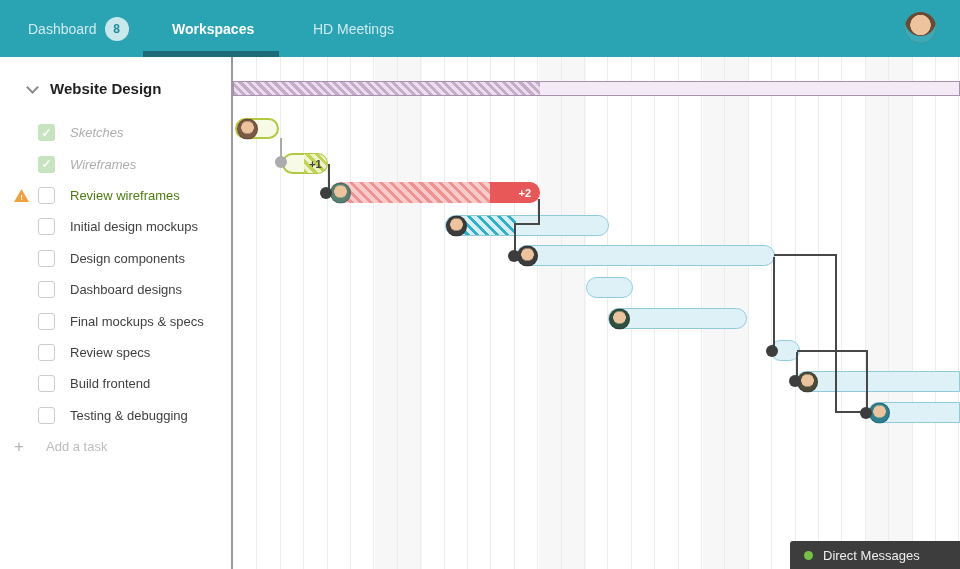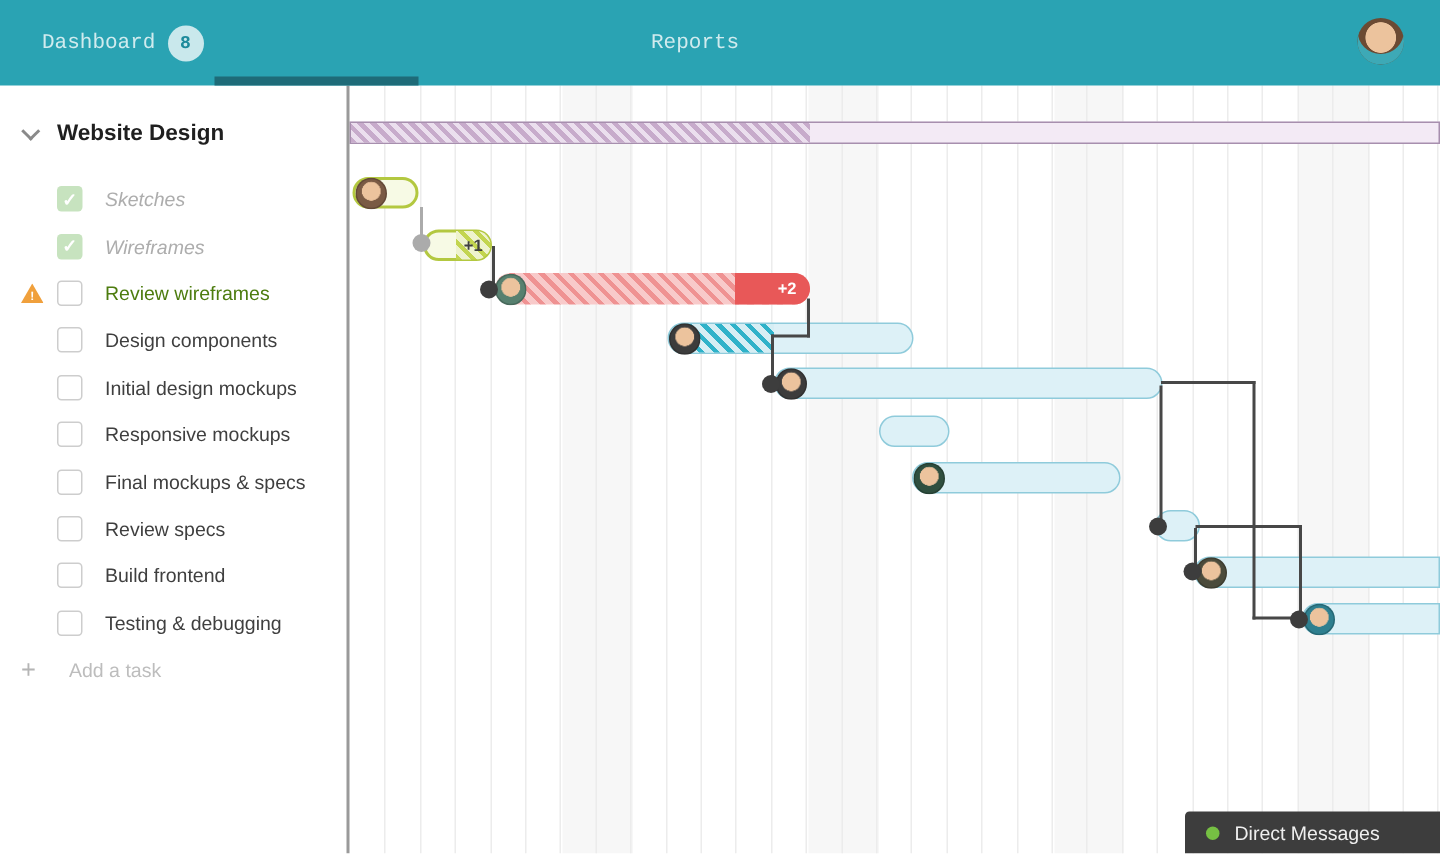--- a/index.html
+++ b/index.html
@@ -13,21 +13,21 @@
   .nav-item.active{color:#fff;font-weight:bold;}
   .nav-underline{position:absolute;left:143px;top:51px;width:136px;height:6px;}
   .badge{width:24px;height:24px;border-radius:50%;background:rgba(255,255,255,.75);
          color:#1d8a9b;font-size:12px;font-weight:bold;display:flex;align-items:center;justify-content:center;}
   .user-avatar{position:absolute;left:905px;top:12px;width:31px;height:31px;border-radius:50%;
          background:radial-gradient(circle at 50% 42%, #ecc39d 0 42%, #6b4a33 44%);
          box-shadow:inset 0 -7px 0 rgba(57,180,196,.9);cursor:pointer;}
 
   
   .sidebar{position:absolute;left:0;top:57px;width:231px;height:512px;background:#fff;z-index:6;}
-  .side-title{position:absolute;left:0;top:23px;display:flex;align-items:center;justify-content:space-between;}
+  .side-title{position:absolute;left:12px;top:23px;display:flex;align-items:center;justify-content:space-between;}
   .chev{width:7px;height:7px;border-right:2px solid #8a8a8a;border-bottom:2px solid #8a8a8a;
         transform:rotate(45deg);margin:0 13px 3px 16px;}
   .side-title .t{font-size:15px;font-weight:bold;color:#1f1f1f;}
   .tasks{position:absolute;left:0;top:60px;width:231px;}
   .trow{height:31.4px;display:flex;align-items:center;padding-left:14px;cursor:pointer;}
   .warn-slot{width:24px;display:flex;align-items:center;}
   .warn{width:15px;height:13px;background:#f0a03c;clip-path:polygon(50% 0,100% 100%,0 100%);
         color:#fff;font-size:8px;font-weight:bold;display:flex;align-items:flex-end;justify-content:center;}
   .cb{width:17px;height:17px;border-radius:3px;border:1px solid #cdcdcd;background:#fff;box-sizing:border-box;
       display:flex;align-items:center;justify-content:center;}
@@ -69,29 +69,32 @@
 
   
   .dm{position:absolute;left:790px;top:541px;width:166px;height:28px;background:#3d3d3d;z-index:20;
       border-radius:3px 3px 0 0;display:flex;align-items:center;padding-left:14px;gap:10px;cursor:pointer;}
   .dm .gdot{width:9px;height:9px;border-radius:50%;}
   .dm .dml{color:#efefef;font-size:13px;}
 </style>
 </head>
 <body>
 
-<div class="header" id="hdr" style="background: rgb(42, 163, 179); font-family: Liberation Mono, monospace;">
+<div class="header" id="hdr" style="background: rgb(42, 163, 179);">
   <div class="nav-underline" id="underline" style="background: rgb(30, 107, 120);"></div>
   <div class="user-avatar"></div>
 <div class="nav-item" style="left: 28px;">
       <span>Dashboard</span>
       <div class="badge">8</div>
     </div>
-    <div class="nav-item" style="left: 434px;">
-      <span>Reports</span>
+    <div class="nav-item active" style="left: 172px;">
+      <span>Workspaces</span>
+    </div>
+    <div class="nav-item" style="left: 313px;">
+      <span>HD Meetings</span>
     </div>
   </div>
 
 <div class="sidebar">
   <div class="side-title">
     <span class="chev"></span>
     <span class="t">Website Design</span>
   </div>
   <div class="tasks" id="tasks">
       <div class="trow">
@@ -107,31 +110,31 @@
       <div class="trow">
         <div class="warn-slot">
           <div class="warn">!</div>
         </div>
         <div class="cb"></div>
         <div class="lbl warning">Review wireframes</div>
       </div>
       <div class="trow">
         <div class="warn-slot"></div>
         <div class="cb"></div>
+        <div class="lbl open">Initial design mockups</div>
+      </div>
+      <div class="trow">
+        <div class="warn-slot"></div>
+        <div class="cb"></div>
         <div class="lbl open">Design components</div>
       </div>
       <div class="trow">
         <div class="warn-slot"></div>
         <div class="cb"></div>
-        <div class="lbl open">Initial design mockups</div>
-      </div>
-      <div class="trow">
-        <div class="warn-slot"></div>
-        <div class="cb"></div>
-        <div class="lbl open">Responsive mockups</div>
+        <div class="lbl open">Dashboard designs</div>
       </div>
       <div class="trow">
         <div class="warn-slot"></div>
         <div class="cb"></div>
         <div class="lbl open">Final mockups &amp; specs</div>
       </div>
       <div class="trow">
         <div class="warn-slot"></div>
         <div class="cb"></div>
         <div class="lbl open">Review specs</div>

